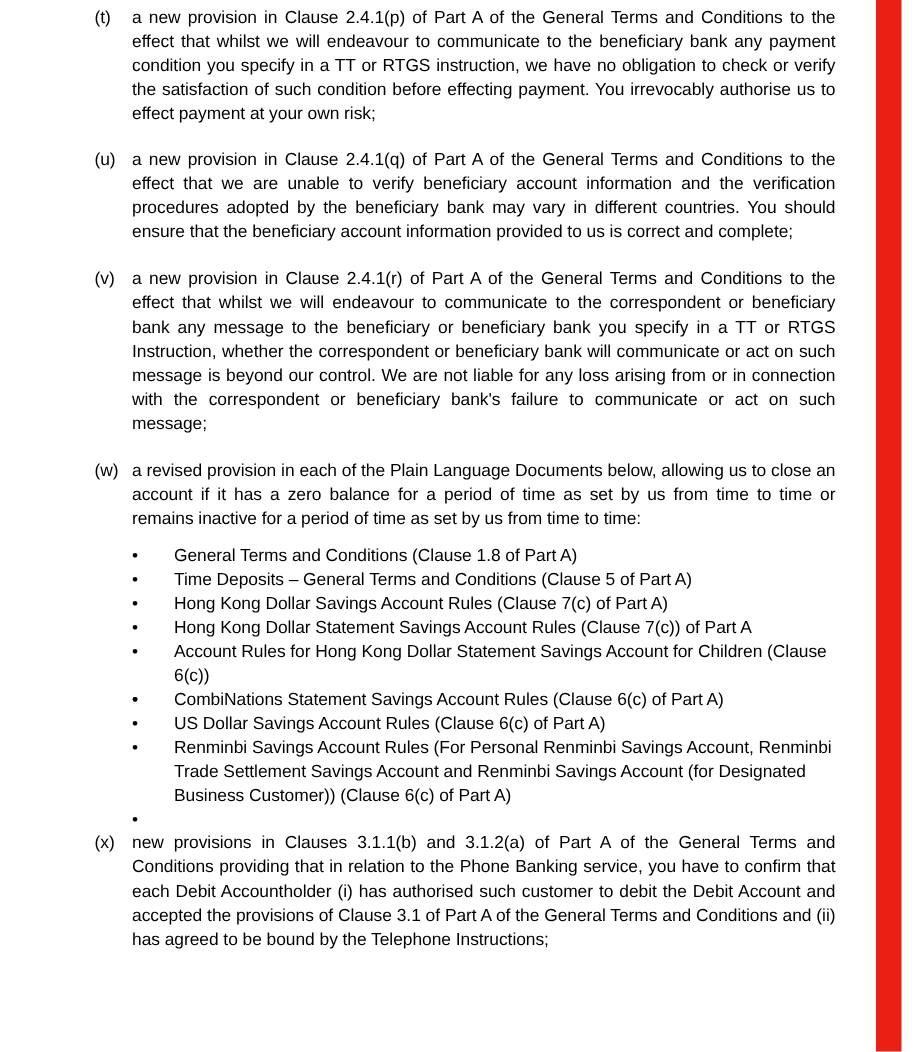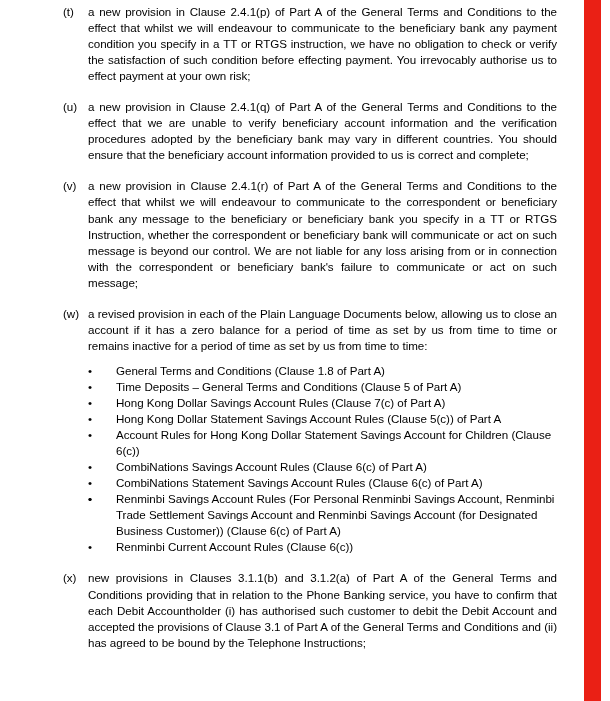--- a/index.html
+++ b/index.html
@@ -132,44 +132,43 @@
         <li>
           <span class="bullet-glyph">•</span>
           <span>Time Deposits – General Terms and Conditions (Clause 5 of Part A)</span>
         </li>
         <li>
           <span class="bullet-glyph">•</span>
           <span>Hong Kong Dollar Savings Account Rules (Clause 7(c) of Part A)</span>
         </li>
         <li>
           <span class="bullet-glyph">•</span>
-          <span>Hong Kong Dollar Statement Savings Account Rules (Clause 5(c)) of Part A</span>
+          <span>Hong Kong Dollar Statement Savings Account Rules (Clause 7(c)) of Part A</span>
         </li>
         <li>
           <span class="bullet-glyph">•</span>
           <span>Account Rules for Hong Kong Dollar Statement Savings Account for Children (Clause 6(c))</span>
         </li>
         <li>
           <span class="bullet-glyph">•</span>
-          <span>CombiNations Savings Account Rules (Clause 6(c) of Part A)</span>
         </li>
         <li>
           <span class="bullet-glyph">•</span>
           <span>CombiNations Statement Savings Account Rules (Clause 6(c) of Part A)</span>
         </li>
         <li>
           <span class="bullet-glyph">•</span>
+          <span>US Dollar Savings Account Rules (Clause 6(c) of Part A)</span>
         </li>
         <li>
           <span class="bullet-glyph">•</span>
           <span>Renminbi Savings Account Rules (For Personal Renminbi Savings Account, Renminbi Trade Settlement Savings Account and Renminbi Savings Account (for Designated Business Customer)) (Clause 6(c) of Part A)</span>
         </li>
         <li>
           <span class="bullet-glyph">•</span>
-          <span>Renminbi Current Account Rules (Clause 6(c))</span>
         </li>
       </ul>
     </div>
 
     <div class="clause">
       <span class="clause-marker">(x)</span>
       <span class="clause-text">new provisions in Clauses 3.1.1(b) and 3.1.2(a) of Part A of the General Terms and Conditions providing that in relation to the Phone Banking service, you have to confirm that each Debit Accountholder (i) has authorised such customer to debit the Debit Account and accepted the provisions of Clause 3.1 of Part A of the General Terms and Conditions and (ii) has agreed to be bound by the Telephone Instructions;</span>
     </div>
 
   </div>

